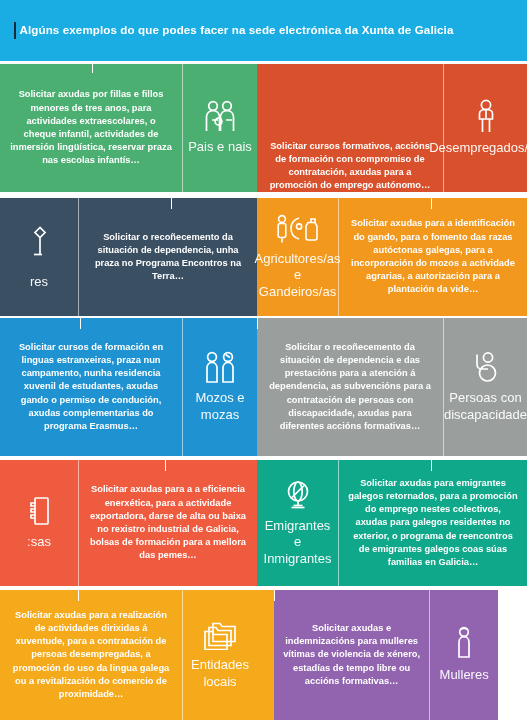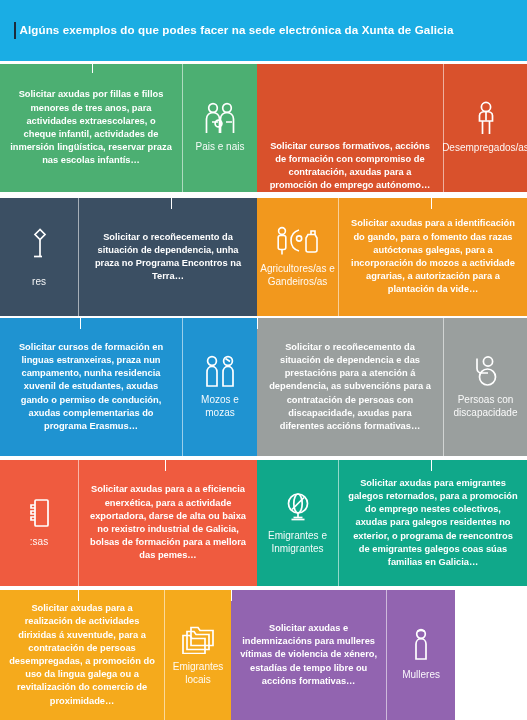--- a/index.html
+++ b/index.html
@@ -33,21 +33,21 @@
   }
   .text-panel span {
     color:#ffffff; font-weight:bold; font-size:9.3px; line-height:1.42;
   }
   .icon-panel {
     display:flex; flex-direction:column; align-items:center;
     justify-content:center; height:100%; gap:7px;
   }
   .icon-panel .glyph { display:block; }
   .icon-panel .cap {
-    color:#ffffff; font-size:10px; line-height:1.25; text-align:center;
+    color:#ffffff; font-size:13px; line-height:1.25; text-align:center;
     opacity:.95; padding:0 3px;
   }
   .divider {
     width:1px; height:100%; background:rgba(255,255,255,.55); flex:0 0 1px;
   }
   .tick {
     position:absolute; width:1px; background:#ffffff;
   }
   svg { display:block; }
 </style>
@@ -222,35 +222,35 @@
       <div class="divider"></div>
       <div class="text-panel" style="width:188px;position:relative;">
         <div class="tick" style="left:92px;top:0;height:11px;"></div>
         <span>Solicitar axudas para emigrantes galegos retornados, para a promoción do emprego nestes colectivos, axudas para galegos residentes no exterior, o programa de reencontros de emigrantes galegos coas súas familias en Galicia…</span>
       </div>
     </div>
   </div>
 
   <div class="row" style="top:590px;height:130px;">
 
-    <div class="cell" style="width:231px;background:#f5aa1c;">
+    <div class="cell" style="width:274px;background:#f5aa1c;">
       <div class="text-panel" style="width:182px;position:relative;">
         <div class="tick" style="left:78px;top:0;height:11px;"></div>
         <span>Solicitar axudas para a realización de actividades dirixidas á xuventude, para a contratación de persoas desempregadas, a promoción do uso da lingua galega ou a revitalización do comercio de proximidade…</span>
       </div>
       <div class="divider"></div>
       <div class="icon-panel" style="width:74px;">
         <span class="glyph">
           <svg width="40" height="30" viewBox="0 0 40 30" fill="none" stroke="#ffffff" stroke-width="1.7">
             <path d="M13 3.5h7l2 3h13v15H13z"></path>
             <path d="M9 7.5h7l2 3h13v15H9z"></path>
             <path d="M5 11.5h7l2 3h13v15H5z"></path>
           </svg>
         </span>
-        <span class="cap">Emigrantes locais</span>
+        <span class="cap">Entidades locais</span>
       </div>
     </div>
 
     <div class="cell" style="width:224px;background:#9264b0;">
       <div class="text-panel" style="width:186px;position:relative;">
         <div class="tick" style="left:0px;top:0;height:11px;"></div>
         <span>Solicitar axudas e indemnizacións para mulleres vítimas de violencia de xénero, estadías de tempo libre ou accións formativas…</span>
       </div>
       <div class="divider"></div>
       <div class="icon-panel" style="width:83px;">

